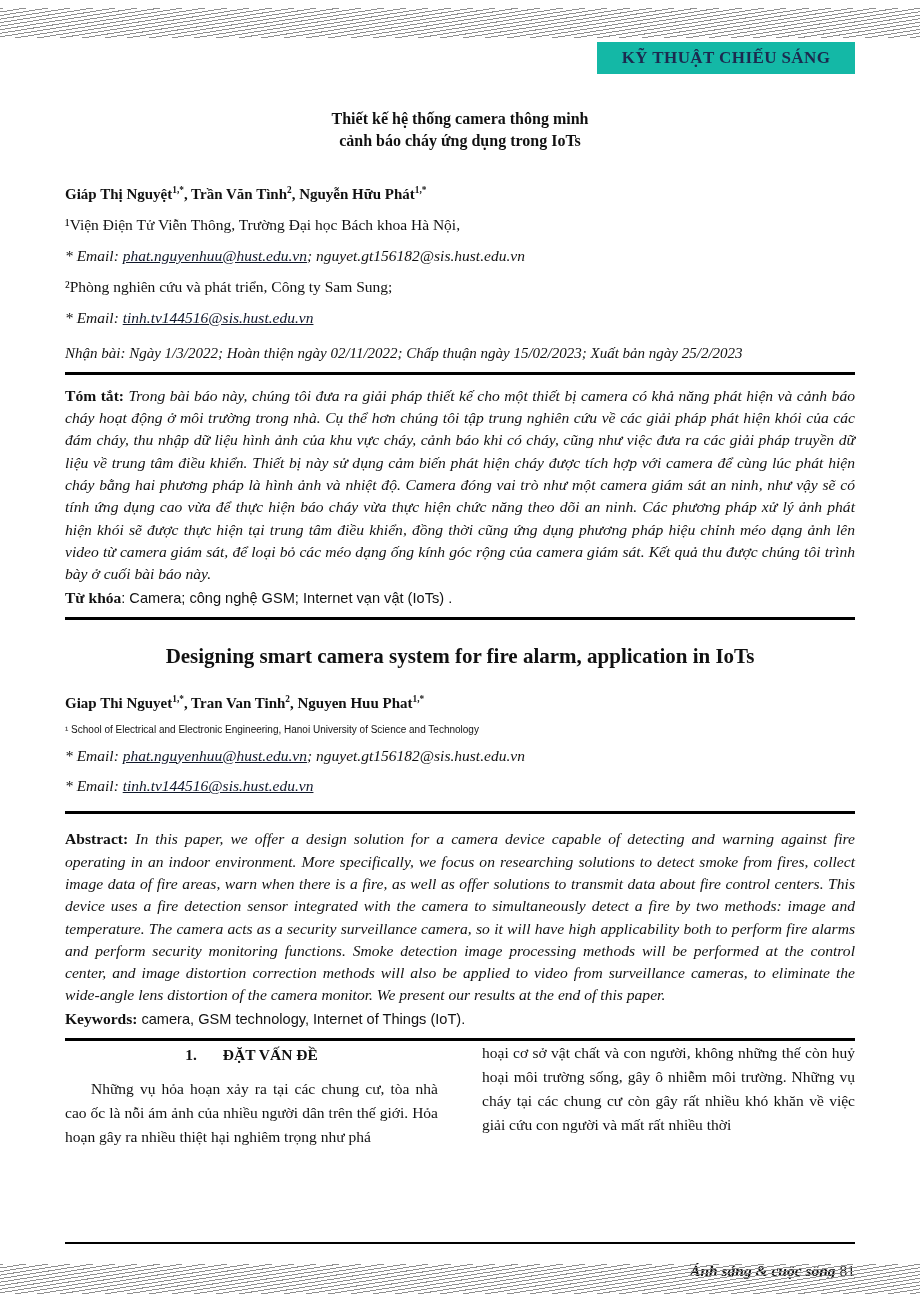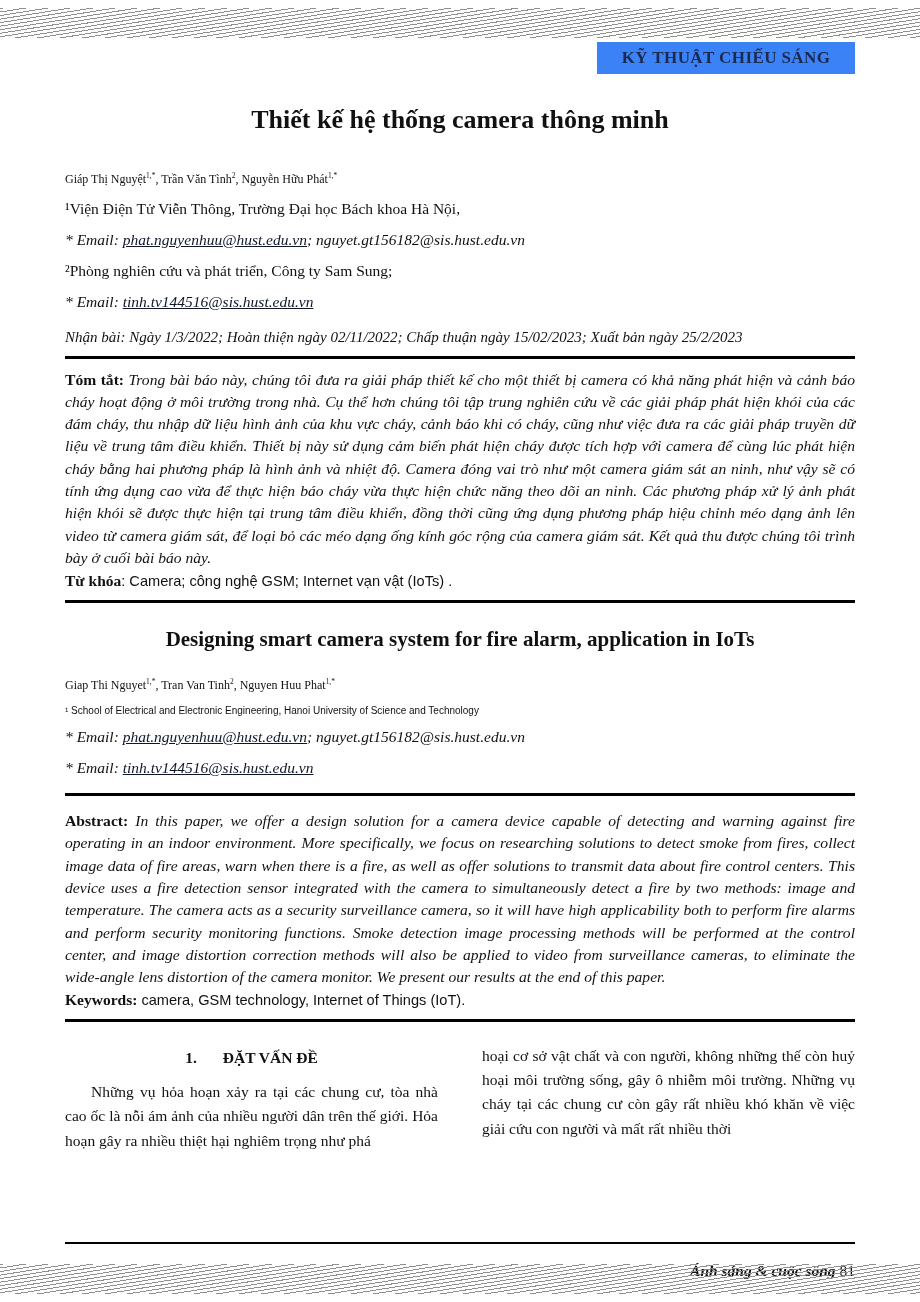--- a/index.html
+++ b/index.html
@@ -11,43 +11,43 @@
   
   .stripe-band{
     position:absolute;left:0;width:920px;height:30px;
     background:repeating-linear-gradient(171deg,#8f8f8f 0,#8f8f8f 1px,transparent 1px,transparent 3.5px);
   }
   .band-top{top:8px;}
   .band-bottom{bottom:8px;}
   
   .section-tag{
     position:absolute;top:42px;right:65px;width:258px;height:32px;
-    background:#3b82f6;display:flex;align-items:center;justify-content:center;
+    background:#14b8a6;display:flex;align-items:center;justify-content:center;
     font-weight:bold;font-size:17px;color:#1c2a4f;letter-spacing:.4px;
   }
   .content{padding:98px 65px 0;}
-  .title-vi{font-size:26px;font-weight:bold;text-align:center;line-height:1.38;margin:4px 0 34px;}
+  .title-vi{font-size:16px;font-weight:bold;text-align:center;line-height:1.38;margin:10px 0 34px;}
   .title-vi span{display:block;}
-  .authors{font-size:12px;font-weight:normal;margin:0 0 12px;}
+  .authors{font-size:15px;font-weight:bold;margin:0 0 12px;}
   sup{font-size:.62em;line-height:0;}
   .affil{font-size:15.5px;margin:0 0 10px;line-height:1.35;}
   .italic{font-style:italic;}
   .ulink{text-decoration:underline;font-style:italic;color:#0f172a;cursor:pointer;}
   .dates{font-style:italic;font-size:15px;margin:16px 0 10px;}
   .rule{height:3px;background:#000;}
   .abstract{font-size:15.6px;line-height:1.43;text-align:justify;margin:10px 0 2px;}
   .abstract .label{font-weight:bold;font-style:normal;}
   .abstract .text{font-style:italic;}
   .keywords{font-size:15.5px;margin:3px 0 10px;}
   .keywords .label{font-weight:bold;}
   .sans{font-family:"Liberation Sans",sans-serif;font-size:14.6px;}
   .title-en{font-size:21px;font-weight:bold;text-align:center;margin:24px 0 26px;}
   .affil-sans{font-family:"Liberation Sans",sans-serif;font-size:10px;margin:0 0 11px;}
   .gap-top{margin-top:14px;}
-  .two-col{display:flex;gap:44px;margin-top:22px;}
+  .two-col{display:flex;gap:44px;margin-top:0;}
   .col{flex:1;font-size:15.5px;line-height:1.55;text-align:justify;}
   .col p{margin:0;}
   .section-heading{text-align:center;font-weight:bold;font-size:15.5px;margin:2px 0 10px;}
   .section-heading .num{margin-right:26px;}
   .indent{text-indent:26px;}
   .footer-rule{position:absolute;left:65px;right:65px;bottom:58px;height:2px;background:#000;}
   .footer{position:absolute;right:65px;bottom:22px;font-size:15.5px;}
   .journal-name{font-style:italic;font-weight:bold;}
 </style>
 </head>
@@ -58,20 +58,21 @@
   <div class="stripe-band band-top"></div>
 
   <div class="section-tag">
     <span>KỸ THUẬT CHIẾU SÁNG</span>
   </div>
 
   <div class="content">
 
     <h1 class="title-vi">
       <span>Thiết kế hệ thống camera thông minh</span>
+      <span>cảnh báo cháy ứng dụng trong IoTs</span>
     </h1>
 
     <p class="authors"><span>Giáp Thị Nguyệt</span><sup>1,*</sup><span>, </span><span>Trần Văn Tình</span><sup>2</sup><span>, </span><span>Nguyễn Hữu Phát</span><sup>1,*</sup></p>
 
     <p class="affil">¹Viện Điện Tử Viễn Thông, Trường Đại học Bách khoa Hà Nội,</p>
     <p class="affil italic"><span>* Email: </span><span class="ulink">phat.nguyenhuu@hust.edu.vn</span><span>; </span><span>nguyet.gt156182@sis.hust.edu.vn</span></p>
     <p class="affil">²Phòng nghiên cứu và phát triển, Công ty Sam Sung;</p>
     <p class="affil italic"><span>* Email: </span><span class="ulink">tinh.tv144516@sis.hust.edu.vn</span></p>
 
     <p class="dates">Nhận bài: Ngày 1/3/2022; Hoàn thiện ngày 02/11/2022; Chấp thuận ngày 15/02/2023; Xuất bản ngày 25/2/2023</p>

